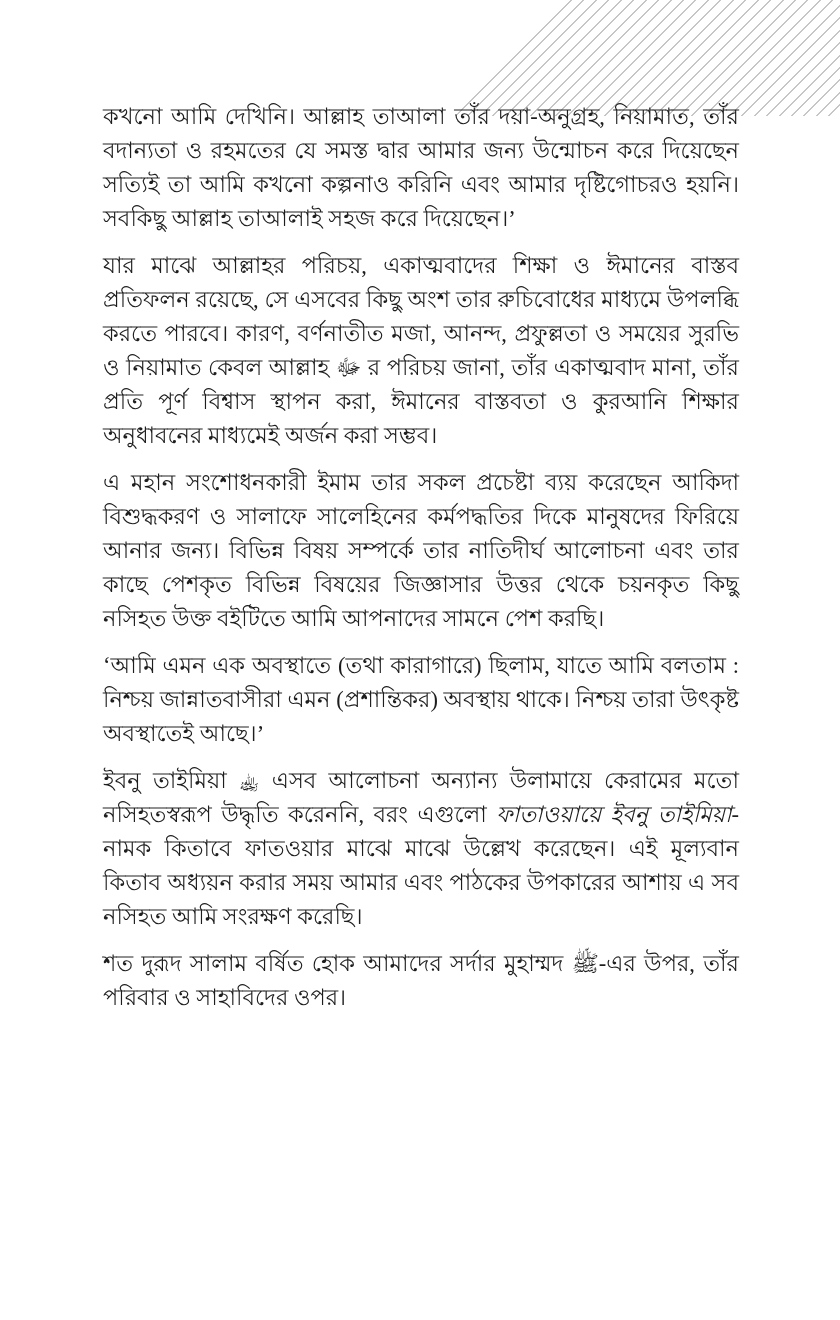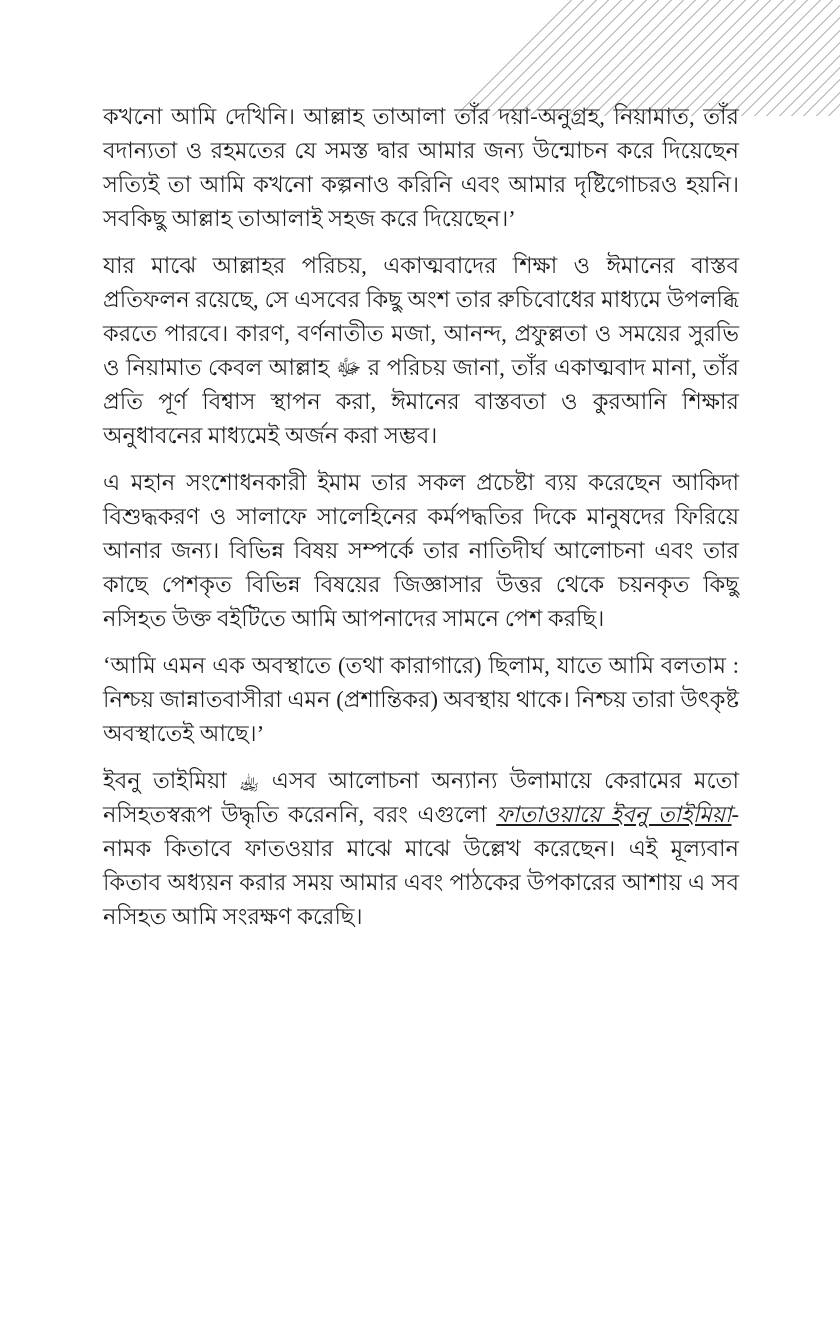--- a/index.html
+++ b/index.html
@@ -31,21 +31,21 @@
     );
     clip-path:polygon(562px 0,840px 0,840px 116px,455px 116px);
   }
   .content{
     position:absolute;left:103px;top:100px;width:636px;
     font-size:22.5px;line-height:34px;
     text-align:justify;
   }
   .content p{margin:0 0 13px 0;}
   .content p:last-child{margin-bottom:0;}
-  .content em{font-style:italic;text-decoration:underline;}
+  .content em{font-style:italic;}
   .signature{
     position:absolute;top:1114px;right:152px;
     font-weight:bold;font-size:23px;line-height:34px;
     white-space:nowrap;
   }
   .footer{
     position:absolute;top:1176px;right:174px;
     display:flex;align-items:center;gap:11px;
     font-weight:bold;font-size:24px;line-height:30px;
     white-space:nowrap;
@@ -80,20 +80,21 @@
 <div class="page">
 
   <div class="stripes"></div>
 
   <main class="content">
     <p>কখনো আমি দেখিনি। আল্লাহ তাআলা তাঁর দয়া-অনুগ্রহ, নিয়ামাত, তাঁর বদান্যতা ও রহমতের যে সমস্ত দ্বার আমার জন্য উন্মোচন করে দিয়েছেন সত্যিই তা আমি কখনো কল্পনাও করিনি এবং আমার দৃষ্টিগোচরও হয়নি। সবকিছু আল্লাহ তাআলাই সহজ করে দিয়েছেন।’</p>
     <p>যার মাঝে আল্লাহর পরিচয়, একাত্মবাদের শিক্ষা ও ঈমানের বাস্তব প্রতিফলন রয়েছে, সে এসবের কিছু অংশ তার রুচিবোধের মাধ্যমে উপলব্ধি করতে পারবে। কারণ, বর্ণনাতীত মজা, আনন্দ, প্রফুল্লতা ও সময়ের সুরভি ও নিয়ামাত কেবল আল্লাহ ﷻ র পরিচয় জানা, তাঁর একাত্মবাদ মানা, তাঁর প্রতি পূর্ণ বিশ্বাস স্থাপন করা, ঈমানের বাস্তবতা ও কুরআনি শিক্ষার অনুধাবনের মাধ্যমেই অর্জন করা সম্ভব।</p>
     <p>এ মহান সংশোধনকারী ইমাম তার সকল প্রচেষ্টা ব্যয় করেছেন আকিদা বিশুদ্ধকরণ ও সালাফে সালেহিনের কর্মপদ্ধতির দিকে মানুষদের ফিরিয়ে আনার জন্য। বিভিন্ন বিষয় সম্পর্কে তার নাতিদীর্ঘ আলোচনা এবং তার কাছে পেশকৃত বিভিন্ন বিষয়ের জিজ্ঞাসার উত্তর থেকে চয়নকৃত কিছু নসিহত উক্ত বইটিতে আমি আপনাদের সামনে পেশ করছি।</p>
     <p>‘আমি এমন এক অবস্থাতে (তথা কারাগারে) ছিলাম, যাতে আমি বলতাম : নিশ্চয় জান্নাতবাসীরা এমন (প্রশান্তিকর) অবস্থায় থাকে। নিশ্চয় তারা উৎকৃষ্ট অবস্থাতেই আছে।’</p>
     <p><span>ইবনু তাইমিয়া ﵀ এসব আলোচনা অন্যান্য উলামায়ে কেরামের মতো নসিহতস্বরূপ উদ্ধৃতি করেননি, বরং এগুলো </span><em>ফাতাওয়ায়ে ইবনু তাইমিয়া</em><span>-নামক কিতাবে ফাতওয়ার মাঝে মাঝে উল্লেখ করেছেন। এই মূল্যবান কিতাব অধ্যয়ন করার সময় আমার এবং পাঠকের উপকারের আশায় এ সব নসিহত আমি সংরক্ষণ করেছি।</span></p>
+    <p>শত দুরূদ সালাম বর্ষিত হোক আমাদের সর্দার মুহাম্মদ ﷺ-এর উপর, তাঁর পরিবার ও সাহাবিদের ওপর।</p>
   </main>
 
   <div class="signature">—সালেহ আহমাদ শামি</div>
 
   <div class="footer">
     <span class="book-title">জীবনের সোনালি পাঠ</span>
     <span class="arrow">▶</span>
   </div>
 
   <div class="sidebar"></div>

